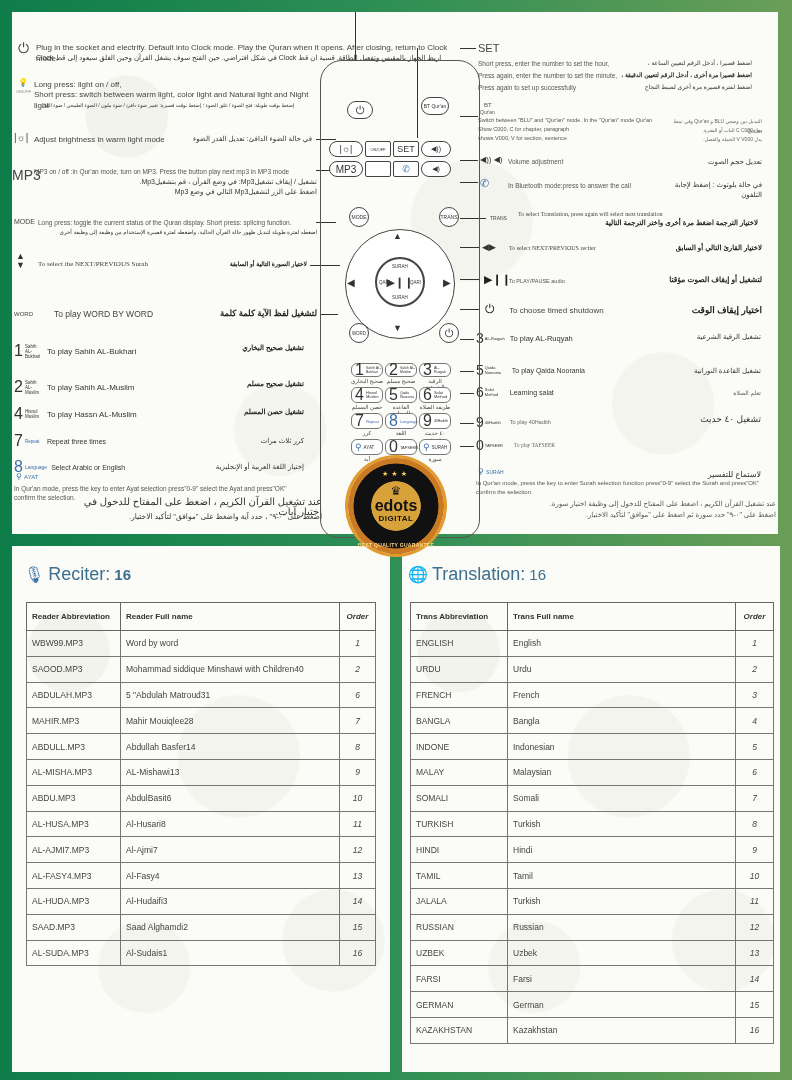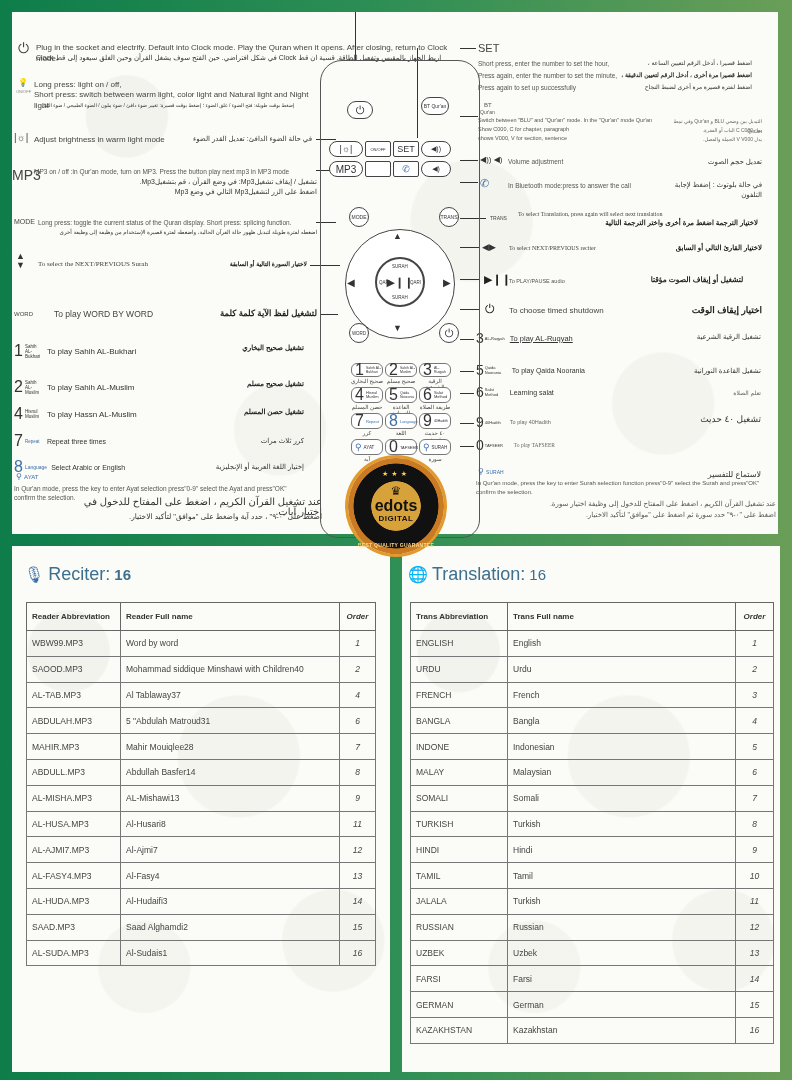--- a/index.html
+++ b/index.html
@@ -159,33 +159,33 @@
   <div class="abs ar-b" style="left:506px;top:207px;width:240px;font-size:7px;">لاختيار الترجمة اضغط مرة أخرى واختر الترجمة التالية</div>
 
   <div class="line" style="left:448px;top:235px;width:20px;"></div>
   <div class="abs" style="left:470px;top:230px;font-size:9px;color:#333;">◀▶</div>
   <div class="abs" style="left:497px;top:233px;font-size:6px;font-family:'Liberation Serif',serif;color:#444;">To select NEXT/PREVIOUS reciter</div>
   <div class="abs ar-b" style="left:640px;top:232px;width:110px;font-size:7px;">لاختيار القارئ التالي أو السابق</div>
 
   <div class="line" style="left:448px;top:267px;width:20px;"></div>
   <div class="abs" style="left:472px;top:261px;font-size:11px;color:#222;">▶❙❙</div>
   <div class="abs t7" style="left:497px;top:265px;font-size:5.5px;">To PLAY/PAUSE audio</div>
-  <div class="abs ar-b" style="left:620px;top:263px;width:130px;font-size:7.5px;text-align:center;">لتشغيل أو إيقاف الصوت مؤقتا</div>
+  <div class="abs ar-b" style="left:620px;top:263px;width:130px;font-size:7.5px;">لتشغيل أو إيقاف الصوت مؤقتا</div>
 
   <div class="line" style="left:448px;top:297px;width:20px;"></div>
   <div class="abs" style="left:473px;top:290px;font-size:12px;color:#222;">⏻</div>
   <div class="abs" style="left:497px;top:294px;font-size:8px;color:#444;">To choose timed shutdown</div>
   <div class="abs ar-b" style="left:640px;top:293px;width:110px;font-size:9px;">اختيار إيقاف الوقت</div>
 
   <div class="abs" style="left:464px;top:318px;width:300px;">
     <div class="line" style="left:-16px;top:9px;width:14px;"></div>
     <div class="abs" style="top:0;left:0;display:flex;align-items:center;gap:1px;">
         <span style="font-size:14px;">3</span>
         <span style="font-size:4px;width:20px;">AL-Ruqyah</span>
-        <span style="font-size:7.5px;margin-left:4px;text-decoration:underline;">To play AL-Ruqyah</span>
+        <span style="font-size:7.5px;margin-left:4px;">To play AL-Ruqyah</span>
       </div>
     <div class="abs ar" style="top:2px;left:180px;width:105px;">تشغيل الرقية الشرعية</div>
 
     <div class="line" style="left:-16px;top:41px;width:14px;"></div>
     <div class="abs" style="top:32px;left:0;display:flex;align-items:center;gap:1px;">
         <span style="font-size:14px;">5</span>
         <span style="font-size:4px;width:20px;line-height:5px;">Qaida Noorania</span>
         <span style="font-size:7px;margin-left:6px;">To play Qaida Noorania</span>
       </div>
     <div class="abs ar" style="top:36px;left:180px;width:105px;">تشغيل القاعدة النورانية</div>
@@ -348,43 +348,43 @@
           <td>WBW99.MP3</td>
           <td>Word by word</td>
           <td class="o">1</td>
         </tr>
         <tr>
           <td>SAOOD.MP3</td>
           <td>Mohammad siddique Minshawi with Children40</td>
           <td class="o">2</td>
         </tr>
         <tr>
-          <td>AL-TAB.MP3</td>
-          <td>Al Tablaway37</td>
-          <td class="o">4</td>
-        </tr>
-        <tr>
           <td>ABDULAH.MP3</td>
           <td>5  "Abdulah Matroud31</td>
           <td class="o">6</td>
         </tr>
         <tr>
           <td>MAHIR.MP3</td>
           <td>Mahir Mouiqlee28</td>
           <td class="o">7</td>
         </tr>
         <tr>
           <td>ABDULL.MP3</td>
           <td>Abdullah Basfer14</td>
           <td class="o">8</td>
         </tr>
         <tr>
           <td>AL-MISHA.MP3</td>
           <td>AL-Mishawi13</td>
           <td class="o">9</td>
+        </tr>
+        <tr>
+          <td>ABDU.MP3</td>
+          <td>AbdulBasit6</td>
+          <td class="o">10</td>
         </tr>
         <tr>
           <td>AL-HUSA.MP3</td>
           <td>Al-Husari8</td>
           <td class="o">11</td>
         </tr>
         <tr>
           <td>AL-AJMI7.MP3</td>
           <td>Al-Ajmi7</td>
           <td class="o">12</td>

